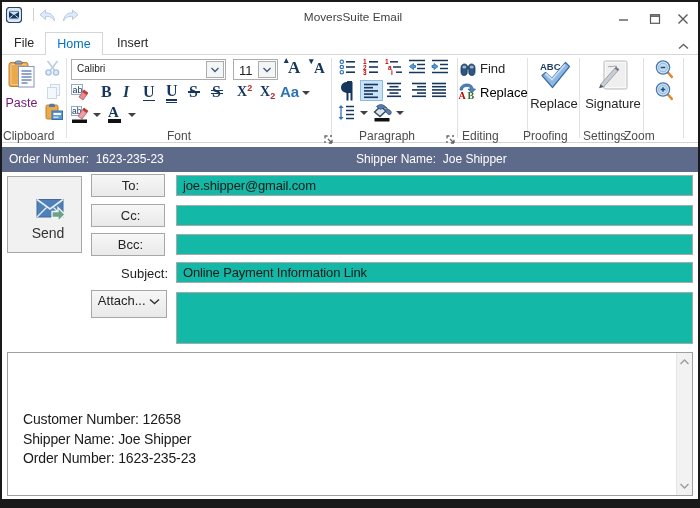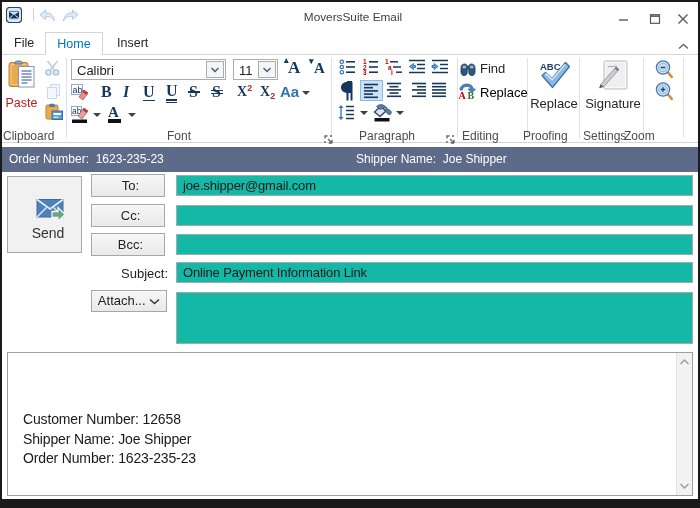--- a/index.html
+++ b/index.html
@@ -102,21 +102,21 @@
       <rect x="10.5" y="7.5" width="15.5" height="20.5" fill="#fdfdfd" stroke="#8296bd"></rect>
       <g stroke="#5a77ae" stroke-width="1.3">
         <line x1="13.5" y1="12" x2="23.5" y2="12"></line>
         <line x1="13.5" y1="15" x2="23.5" y2="15"></line>
         <line x1="13.5" y1="18" x2="23.5" y2="18"></line>
         <line x1="13.5" y1="21" x2="23.5" y2="21"></line>
         <line x1="13.5" y1="24" x2="19.5" y2="24"></line>
       </g>
     </svg>
   </div>
-  <div class="abs" style="left:0px;top:96px;width:43px;text-align:center;font-size:12.5px;color:#b91c1c;">Paste</div>
+  <div class="abs" style="left:0px;top:96px;width:43px;text-align:center;font-size:12.5px;color:#701a75;">Paste</div>
   <div class="abs" style="left:44px;top:60px;">
     <svg width="17" height="16">
       <g stroke="#b9cde6" stroke-width="1.6" fill="none">
         <path d="M3.5,1 L10.5,10"></path>
           <path d="M13.5,1 L6.5,10"></path>
       </g>
       <circle cx="4.5" cy="12.5" r="2.6" fill="#dfeafa" stroke="#a9c1de" stroke-width="1.4"></circle>
       <circle cx="12" cy="12.5" r="2.6" fill="#dfeafa" stroke="#a9c1de" stroke-width="1.4"></circle>
     </svg>
   </div>
@@ -130,21 +130,21 @@
     <svg width="18" height="18">
       <rect x="1" y="2" width="12" height="14" rx="1.5" fill="#e9a94c" stroke="#c18030"></rect>
       <path d="M4.5,2 C4.5,0.8 9.5,0.8 9.5,2 L9.5,3.5 L4.5,3.5 Z" fill="#4e80ba" stroke="#3a6ea5" stroke-width="0.8"></path>
       <rect x="7" y="8" width="10.5" height="8.5" fill="#5b9bd5" stroke="#3a6ea5"></rect>
       <rect x="8.5" y="10" width="7.5" height="2" fill="#fff"></rect>
       <rect x="8.5" y="13.5" width="5" height="1.4" fill="#d6e6f5"></rect>
     </svg>
   </div>
 
   <div class="abs" id="fontcombo" style="left:71px;top:59px;width:155px;height:21px;border:1px solid #aaacae;background:#fff;">
-    <span class="abs" style="left:5px;top:3px;font-size:13px;color:#222;">Calibri</span>
+    <span class="abs" style="left:5px;top:3px;font-size:10px;color:#222;">Calibri</span>
     <div class="abs" style="right:1px;top:1px;width:18px;height:17px;background:#f3f5f7;border:1px solid #aaacae;">
       <svg width="16" height="15">
           <path d="M4.5,6 L8,9.5 L11.5,6" fill="none" stroke="#43597a" stroke-width="1.4"></path>
         </svg>
     </div>
   </div>
   <div class="abs" id="sizecombo" style="left:233px;top:59px;width:45px;height:21px;border:1px solid #aaacae;background:#fff;">
     <span class="abs" style="left:5px;top:3px;font-size:13px;color:#222;">11</span>
     <div class="abs" style="right:1px;top:1px;width:18px;height:17px;background:#f3f5f7;border:1px solid #aaacae;">
       <svg width="16" height="15">
@@ -420,21 +420,21 @@
     <div class="abs" style="left:0;top:48px;width:75px;text-align:center;font-size:14px;color:#333;">Send</div>
   </div>
   <div class="abs fbtn" style="left:91px;top:174px;width:74px;height:23px;line-height:21px;">To:</div>
   <div class="abs ffield" style="left:176px;top:175px;width:517px;height:21px;line-height:19px;padding-left:6px;">joe.shipper@gmail.com</div>
   <div class="abs fbtn" style="left:91px;top:204px;width:74px;height:23px;line-height:21px;">Cc:</div>
   <div class="abs ffield" style="left:176px;top:205px;width:517px;height:21px;"></div>
   <div class="abs fbtn" style="left:91px;top:233px;width:74px;height:23px;line-height:21px;">Bcc:</div>
   <div class="abs ffield" style="left:176px;top:234px;width:517px;height:21px;"></div>
   <div class="abs flabel" style="left:0px;top:266px;width:168px;text-align:right;">Subject:</div>
   <div class="abs ffield" style="left:176px;top:262px;width:517px;height:21px;line-height:19px;padding-left:6px;">Online Payment Information Link</div>
-  <div class="abs fbtn" style="left:91px;top:290px;width:76px;height:22px;line-height:20px;text-indent:0;">Attach...&nbsp;<svg width="11" height="7" style="margin-bottom:0px;">
+  <div class="abs fbtn" style="left:91px;top:290px;width:76px;height:28px;line-height:20px;text-indent:0;">Attach...&nbsp;<svg width="11" height="7" style="margin-bottom:0px;">
         <path d="M1,1.5 L5.5,5.5 L10,1.5" fill="none" stroke="#333" stroke-width="1.4"></path>
       </svg></div>
   <div class="abs ffield" style="left:176px;top:292px;width:517px;height:52px;"></div>
 
   <div class="abs" id="bodybox"></div>
   <div class="abs" id="vscroll">
     <svg width="15" height="142">
       <path d="M3.5,11 L7.5,7 L11.5,11" fill="none" stroke="#9a9a9a" stroke-width="1.3"></path>
       <path d="M3.5,131 L7.5,135 L11.5,131" fill="none" stroke="#9a9a9a" stroke-width="1.3"></path>
     </svg>

